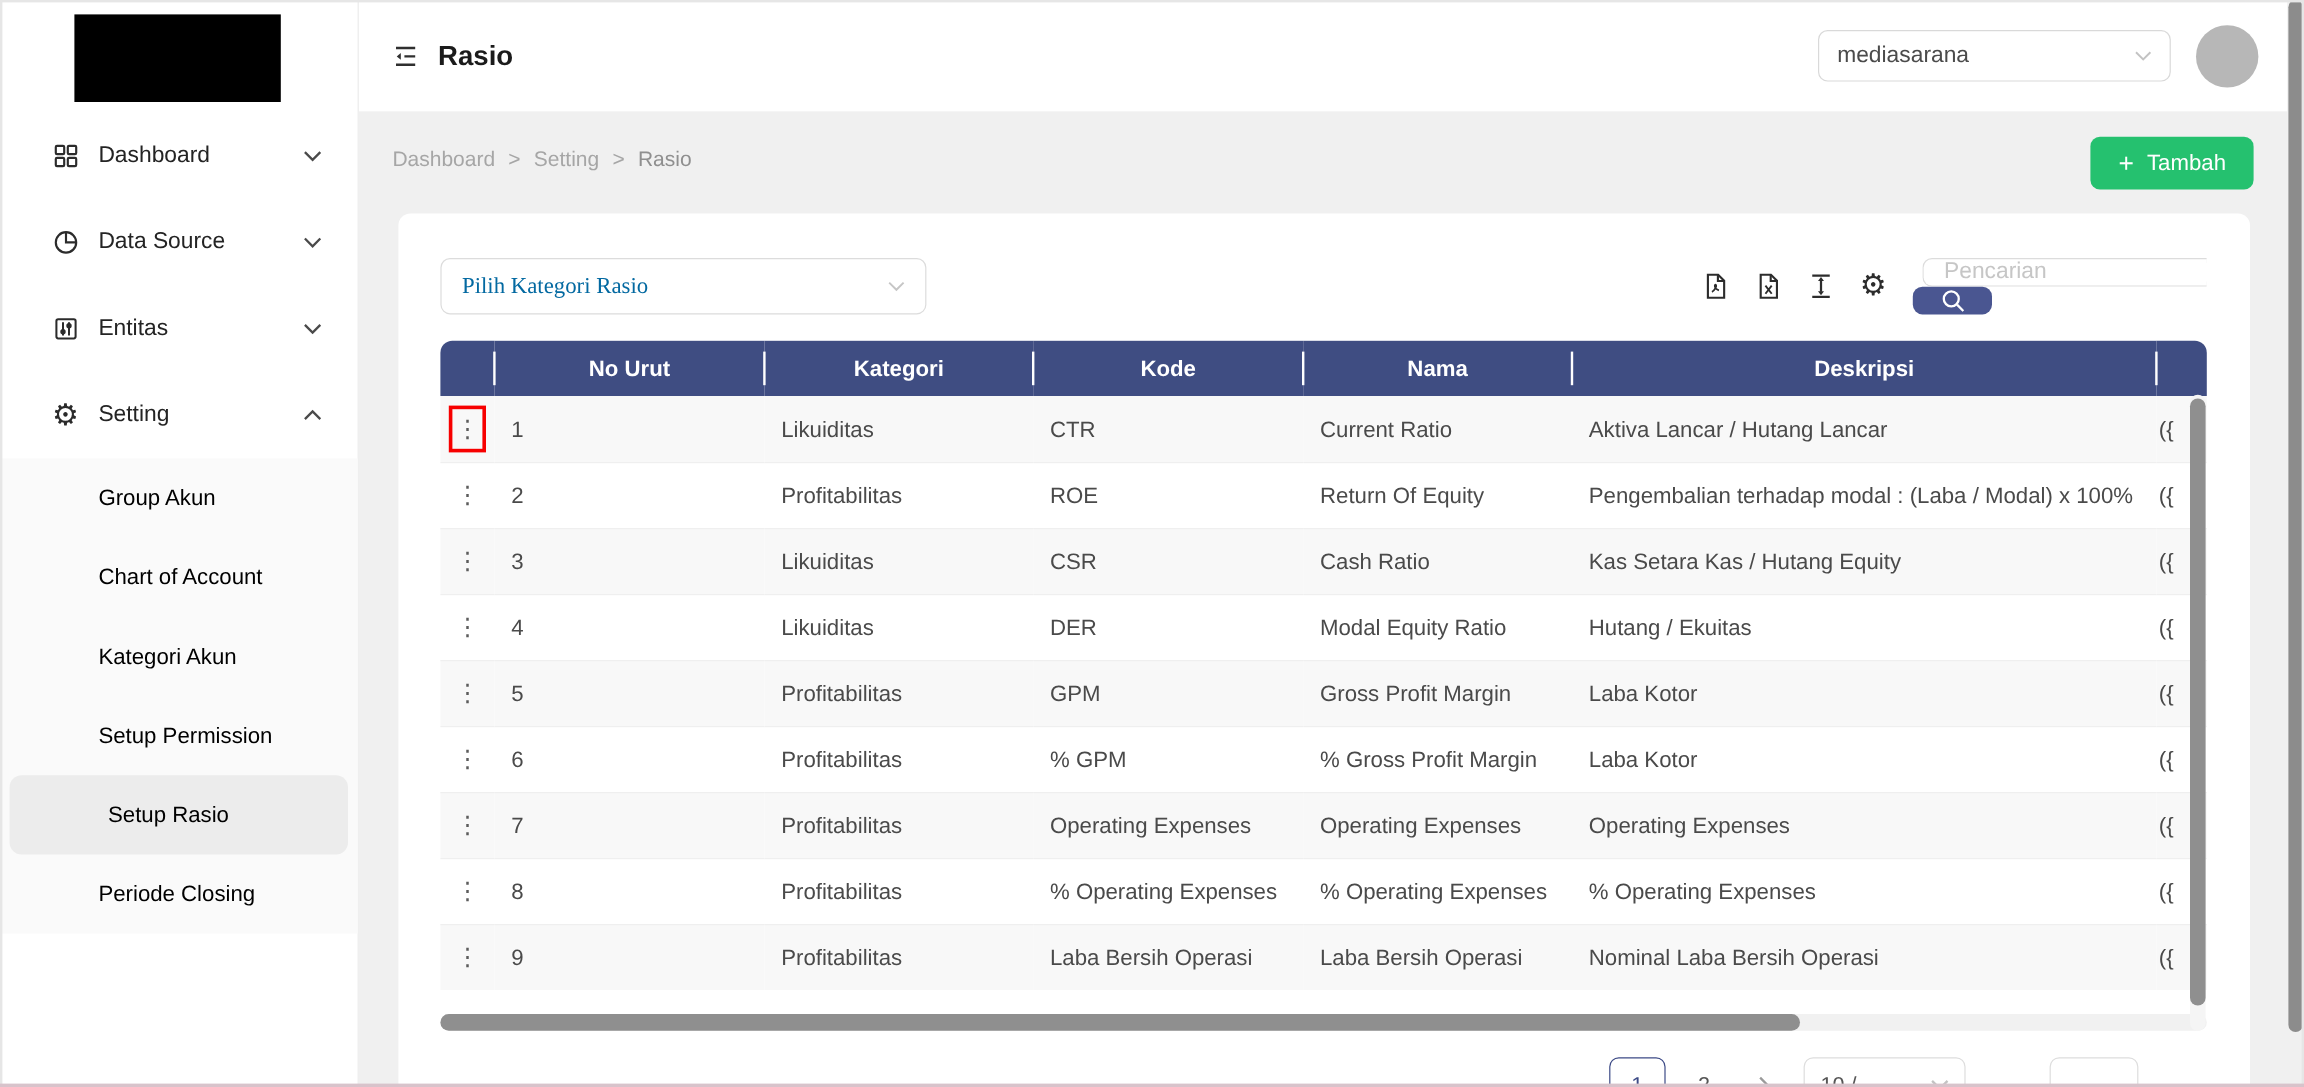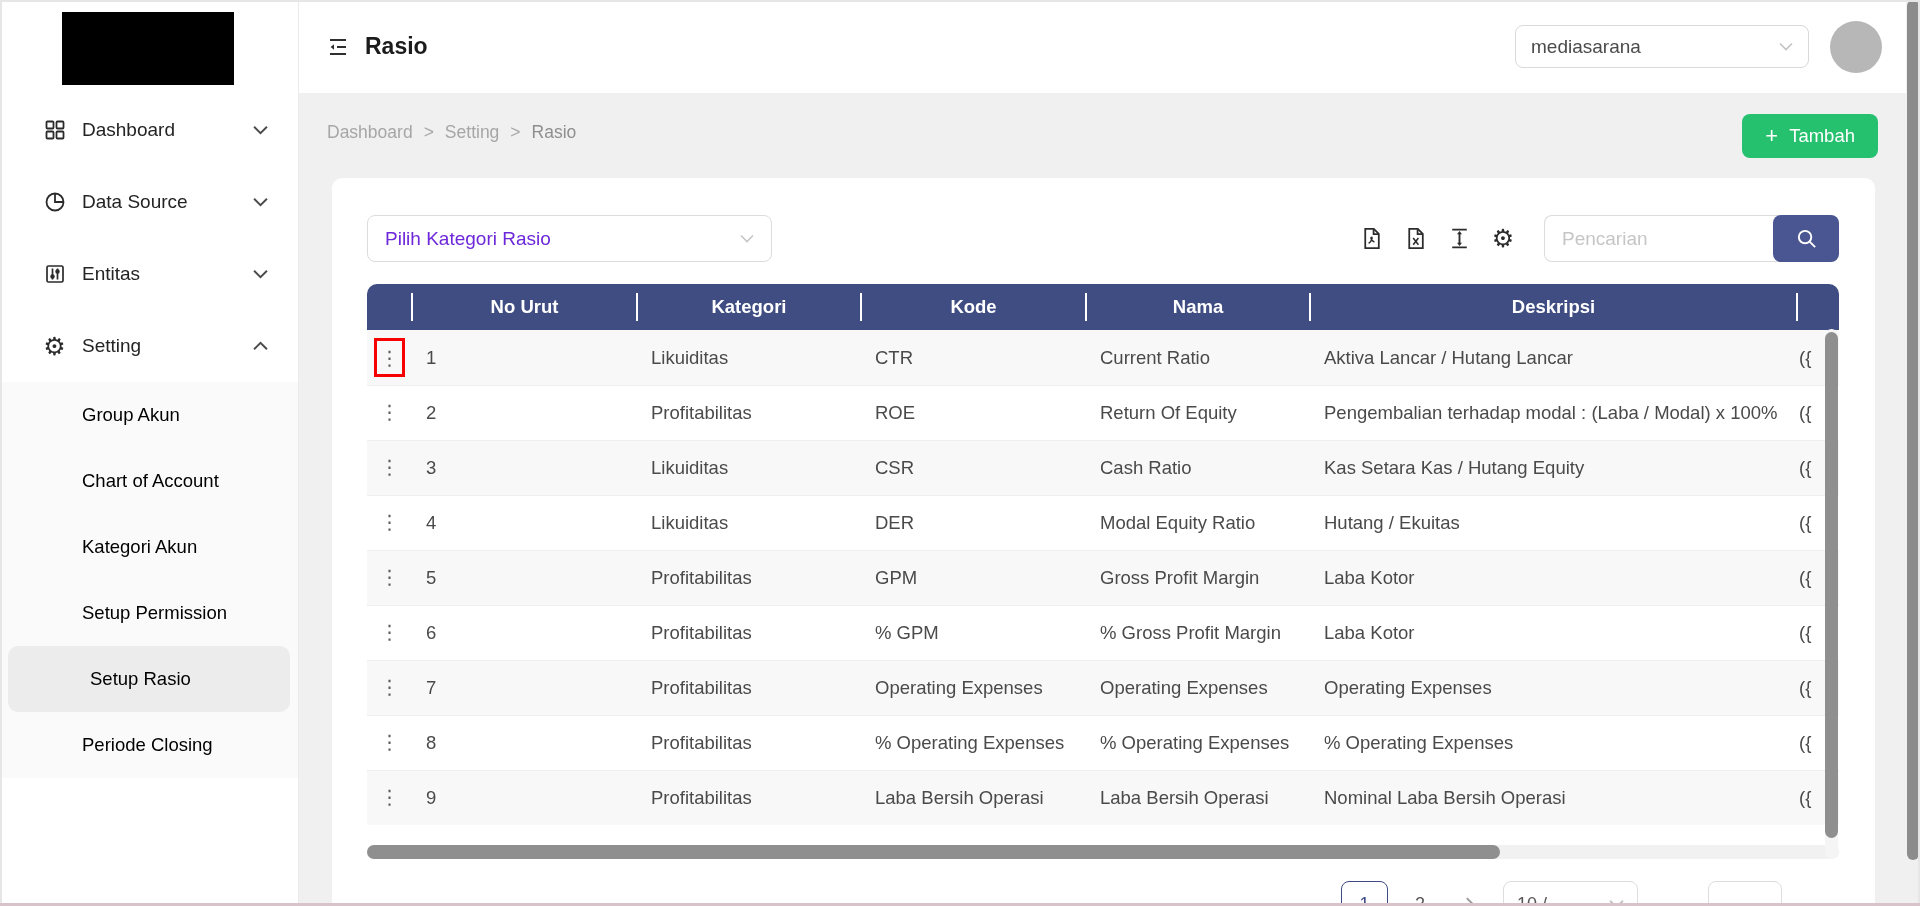--- a/index.html
+++ b/index.html
@@ -35,25 +35,25 @@
   .breadcrumb .sep { margin:0 11px; }
   .breadcrumb .crumb.last { color:#8f8f8f; }
   .add-btn { position:absolute; right:42px; top:21px; height:44px; padding:0 23px; background:#25c16f; color:#fff;
      border:none; border-radius:8px; font-size:18.5px; font-family:inherit; display:flex; align-items:center; cursor:pointer; }
   .add-btn .plus { font-size:22px; font-weight:400; margin-right:11px; line-height:1; }
   .card { position:absolute; left:33px; right:45px; top:85px; bottom:-30px; background:#fff; border-radius:10px;
      padding:0 36px 0 35px; }
   .filter-row { margin-top:37px; height:47px; display:flex; align-items:center; }
   .cat-select { width:405px; height:47px; border:1px solid #dcdcdc; border-radius:8px; display:flex; align-items:center;
      padding:0 17px; cursor:pointer; background:#fff; }
-  .cat-select .cval { font-size:19px; color:#6d28d9; }
+  .cat-select .cval { font-size:19px; color:#0369a1;font-family:Liberation Serif, serif; }
   .cat-select .cchev { margin-left:auto; color:#c6c6c6; }
   .tool-icons { margin-left:auto; display:flex; align-items:center; gap:18px; margin-right:28px; color:#2c2c2c; }
   .tool-icons .ticon { width:26px; height:26px; cursor:pointer; display:flex; align-items:center; justify-content:center; font-size:25px; line-height:1; }
-  .search-wrap { display:flex; height:47px; }
+  .search-wrap { display:flex; height:47px;flex-direction:column; }
   .search-input { width:237px; height:47px; border:1px solid #dcdcdc; border-right:none; border-radius:8px 0 0 8px;
      padding:0 17px; font-size:19px; font-family:inherit; color:#444; outline:none; }
   .search-input::placeholder { color:#c6c6c6; }
   .search-btn { width:66px; height:47px; background:#4a5691; border:none; border-radius:8px; margin-left:-8px;
      color:#fff; cursor:pointer; display:flex; align-items:center; justify-content:center; }
   
   table.rasio { margin-top:22px; width:100%; border-collapse:separate; border-spacing:0; table-layout:fixed; }
   table.rasio th { background:#3f4d82; color:#fff; height:46px; font-size:18.5px; font-weight:600; position:relative; white-space:nowrap;margin-left:36px; }
   table.rasio th:first-child { border-radius:10px 0 0 0; }
   table.rasio th:last-child  { border-radius:0 10px 0 0; }

